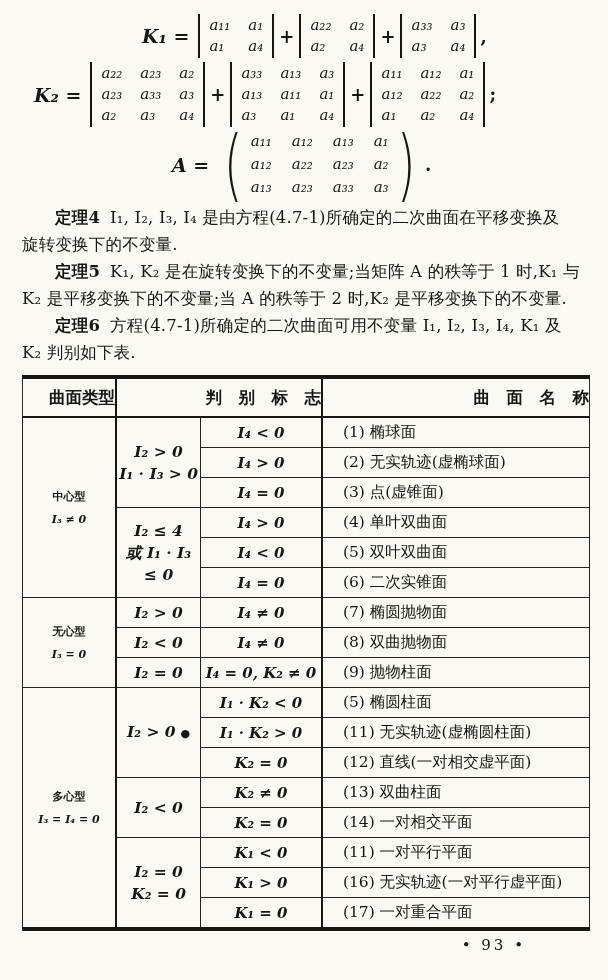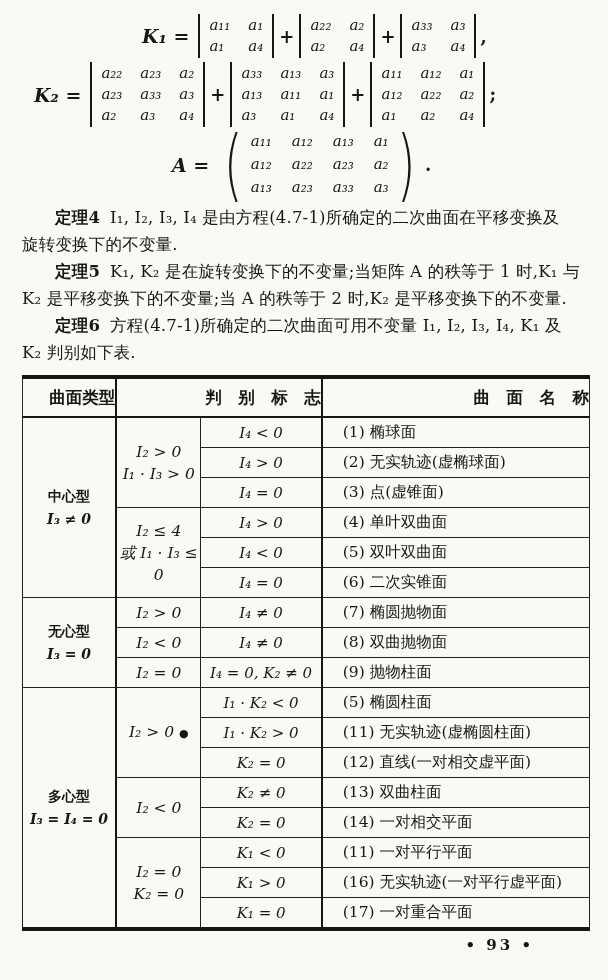--- a/index.html
+++ b/index.html
@@ -40,31 +40,31 @@
   table.cls {
     border-collapse:collapse; width:568px; margin-top:9px;
     border-top:4px solid #181614; border-bottom:4px solid #181614;
     border-left:1.5px solid #2a2a2a; border-right:1.5px solid #2a2a2a;
   }
   .cls th {
     font-size:16.5px; font-weight:bold; padding:8px 0 7px 0;
     border-bottom:2.5px solid #181614; text-align:right; white-space:nowrap;
   }
   .cls td { border:1.5px solid #232120; padding:3px 2px; height:23px; }
-  .cls td.type { text-align:center; font-weight:bold; font-size:14px; border-right:2.5px solid #181614; line-height:23px;margin-left:10px; }
+  .cls td.type { text-align:center; font-weight:bold; font-size:11px; border-right:2.5px solid #181614; line-height:23px;margin-left:10px; }
   .cls td.group { text-align:center; font-size:15.5px; line-height:22px; }
   .cls td.cond { text-align:center; font-size:15px; width:116px; border-left:1.5px solid #232120; border-right:2px solid #181614; white-space:nowrap; }
   .cls td.name { text-align:left; font-size:15.5px; padding-left:20px; white-space:nowrap; }
   .cls th.h-type { border-right:2.5px solid #181614; }
   .cls th.h-crit { border-right:2px solid #181614; }
-  .math { font-style:italic; }
+  .math { font-style:italic;font-weight:bold; }
   .blob { font-size:11px; }
 
   
-  .pageno { position:absolute; right:74px; bottom:26px; font-weight:bold; font-size:15px; letter-spacing:3px; }
+  .pageno { position:absolute; right:82px; bottom:26px; font-weight:normal; font-size:15px; letter-spacing:3px; }
 </style>
 </head>
 <body>
 
 <div class="page">
 
   <div class="frow f-k1">
     <span class="lhs">K₁ =</span>
     <span class="det c2">
       <span>a₁₁</span>

